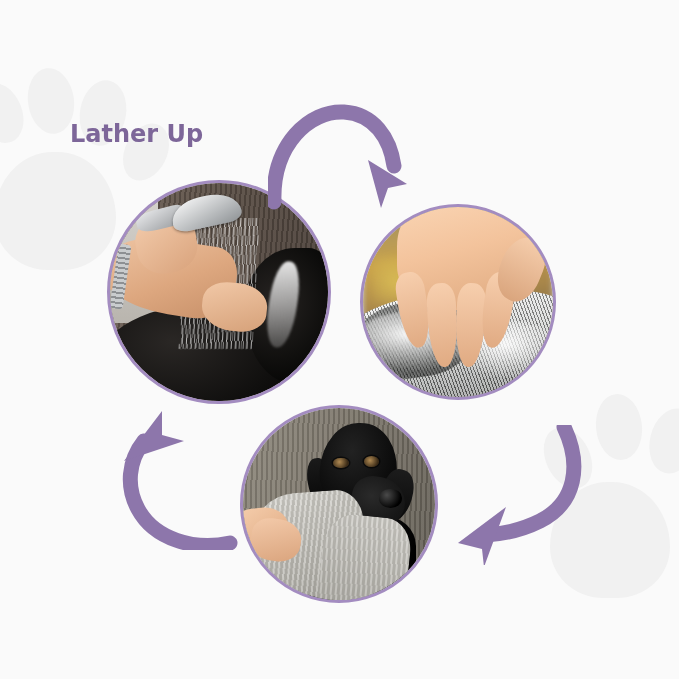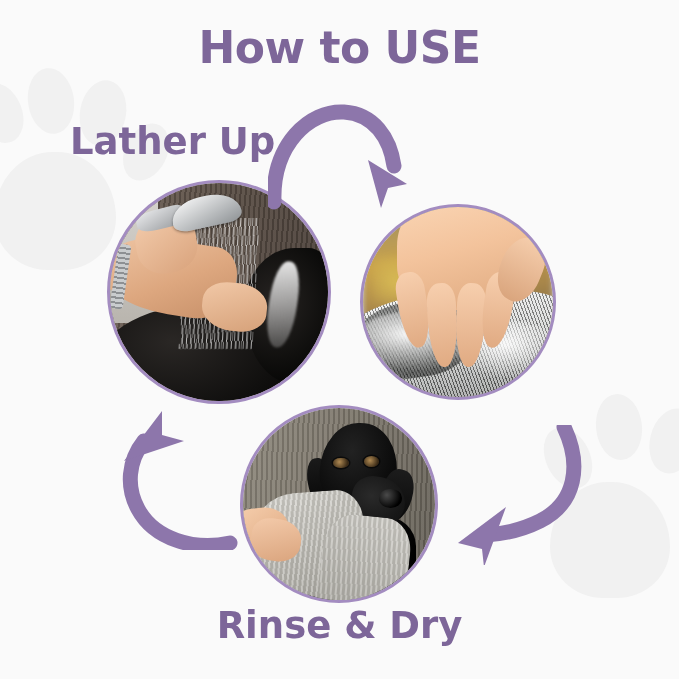--- a/index.html
+++ b/index.html
@@ -19,21 +19,21 @@
 
   
   .title {
     position:absolute; left:0; right:0; top:22px;
     text-align:center;
     font-size:44px; font-weight:700; letter-spacing:-0.5px;
     color:#7d6699;
   }
 
   
-  .label { position:absolute; font-size:37px; font-weight:700; color:#7d6699; line-height:1.12; }
+  .label { position:absolute; font-size:24px; font-weight:700; color:#7d6699; line-height:1.12; }
   #label-lather  { left:70px;  top:121px; }
   #label-massage { left:410px; top:121px; }
   #label-rinse   { left:0; right:0; top:605px; text-align:center; }
 
   
   .circle {
     position:absolute; border-radius:50%;
     border:3px solid #a38cc0;
     overflow:hidden;
     background:#cfcfcf;
@@ -202,21 +202,20 @@
     <div class="pad" style="left:24px; top:74px;  width:122px;height:118px;"></div>
   </div>
 
   <div class="paw" id="paw-right" style="left:540px; top:398px; width:185px; height:205px;">
     <div class="toe" style="left:6px;   top:28px; width:44px; height:64px; transform:rotate(-26deg);"></div>
     <div class="toe" style="left:56px;  top:-4px; width:46px; height:66px; transform:rotate(-6deg);"></div>
     <div class="toe" style="left:110px; top:10px; width:46px; height:66px; transform:rotate(14deg);"></div>
     <div class="pad" style="left:10px;  top:84px; width:120px;height:116px;"></div>
   </div>
 
-  <div class="title">How to USE</div>
 
   <div class="label" id="label-lather">Lather Up</div>
 
   <div class="circle" id="circle-lather">
     <div class="photo">
       <div class="p1-bg"></div>
       <div class="p1-wall"></div>
       <div class="p1-dogbody"></div>
       <div class="p1-dogtail"></div>
       <div class="p1-white"></div>
@@ -262,21 +261,20 @@
       <div class="p3-nose"></div>
       <div class="p3-eye p3-eyeL"></div>
       <div class="p3-eye p3-eyeR"></div>
       <div class="p3-towel"></div>
       <div class="p3-towel2"></div>
       <div class="p3-arm"></div>
       <div class="p3-hand"></div>
     </div>
   </div>
 
-  <div class="label" id="label-rinse">Rinse &amp; Dry</div>
 
   <svg class="arrow" id="arrow-top" viewBox="0 0 140 118">
     <path d="M6,104 C4,46 42,12 76,14 C106,16 122,40 126,68" fill="none" stroke="#8d76ab" stroke-width="15" stroke-linecap="round"></path>
     <path d="M100,62 L139,86 L120,90 L113,110 Z" fill="#8d76ab"></path>
   </svg>
 
   <svg class="arrow" id="arrow-right" viewBox="0 0 135 140">
     <path d="M112,2 C130,40 124,78 88,96 C70,105 50,109 34,110" fill="none" stroke="#8d76ab" stroke-width="15" stroke-linecap="round"></path>
     <path d="M54,82 L6,118 L30,124 L32,142 Z" fill="#8d76ab"></path>
   </svg>

